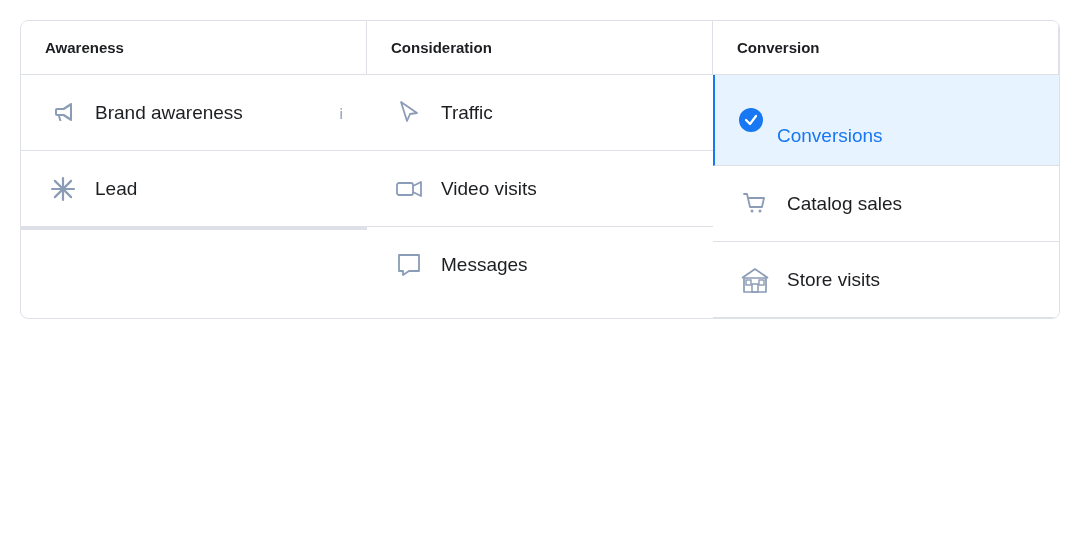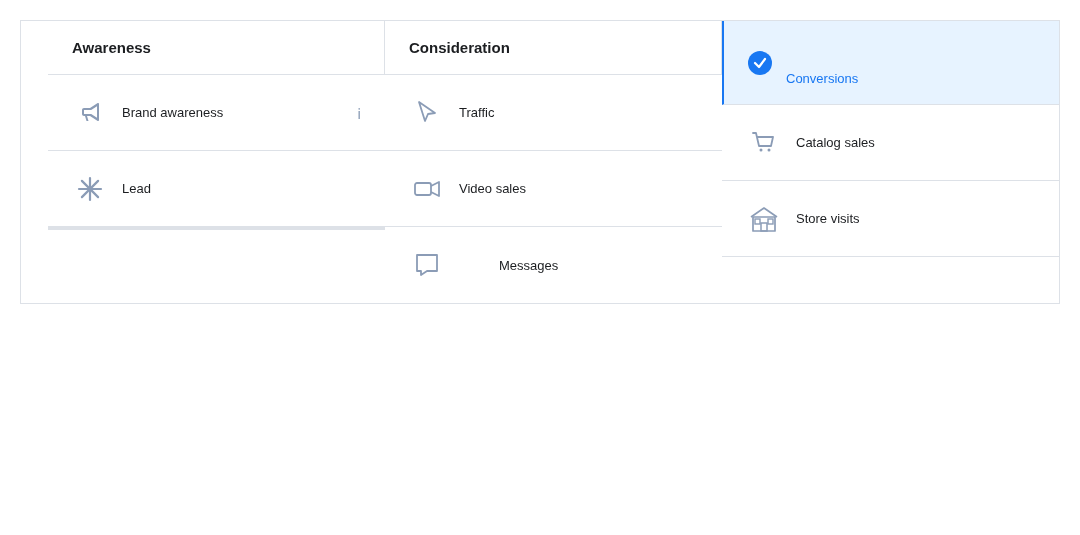--- a/index.html
+++ b/index.html
@@ -11,24 +11,23 @@
       display: flex;
       align-items: flex-start;
       justify-content: center;
     }
 
     .campaign-grid {
       display: grid;
       grid-template-columns: 1fr 1fr 1fr;
       width: 100%;
       border: 1px solid #dde1e7;
-      border-radius: 0;
+      border-radius: 8px;
       overflow: hidden;
       margin: 20px;
-      padding-left: 27px;
     }
 
     .column-header {
       padding: 18px 24px;
       font-weight: 700;
       font-size: 15px;
       color: #1c1e21;
       border-bottom: 1px solid #dde1e7;
       background: #fff;
     }
@@ -80,21 +79,21 @@
       align-items: center;
       justify-content: center;
       color: #8b9cb6;
     }
 
     .option-icon svg {
       fill: #8b9cb6;
     }
 
     .option-label {
-      font-size: 13px;
+      font-size: 19px;
       color: #1c1e21;
     }
 
     .info-icon {
       margin-left: auto;
       color: #8b9cb6;
       font-size: 15px;
       cursor: pointer;
     }
 
@@ -174,35 +173,36 @@
         <span class="option-label">Traffic</span>
       </div>
       <div class="option-row">
         <div class="option-icon">
           <svg width="28" height="28" viewBox="0 0 28 28" xmlns="http://www.w3.org/2000/svg">
 
             <rect x="2" y="8" width="16" height="12" rx="2" fill="none" stroke="#8b9cb6" stroke-width="1.8"></rect>
             <polyline points="18,11 26,7 26,21 18,17" fill="none" stroke="#8b9cb6" stroke-width="1.8" stroke-linejoin="round"></polyline>
           </svg>
         </div>
-        <span class="option-label">Video sales</span>
-      </div>
-      <div class="option-row" style="border-bottom:none;gap:40px;">
+        <span class="option-label">Video visits</span>
+      </div>
+      <div class="option-row" style="border-bottom:none;">
         <div class="option-icon">
           <svg width="28" height="28" viewBox="0 0 28 28" xmlns="http://www.w3.org/2000/svg">
 
             <path d="M4 4h20v16H14l-6 4v-4H4z" fill="none" stroke="#8b9cb6" stroke-width="1.8" stroke-linejoin="round"></path>
           </svg>
         </div>
         <span class="option-label">Messages</span>
       </div>
     </div>
   </div>
 
   <div>
+    <div class="column-header">Conversion</div>
     <div class="column-body">
       <div class="option-row selected">
         <div class="check-circle">
           <svg width="14" height="14" viewBox="0 0 14 14" xmlns="http://www.w3.org/2000/svg">
             <polyline points="2,7 6,11 12,3" fill="none" stroke="white" stroke-width="2.2" stroke-linecap="round" stroke-linejoin="round"></polyline>
           </svg>
         </div>
         <span class="option-label" style="color:#1877f2;font-weight:500;">Conversions</span>
       </div>
       <div class="option-row">

